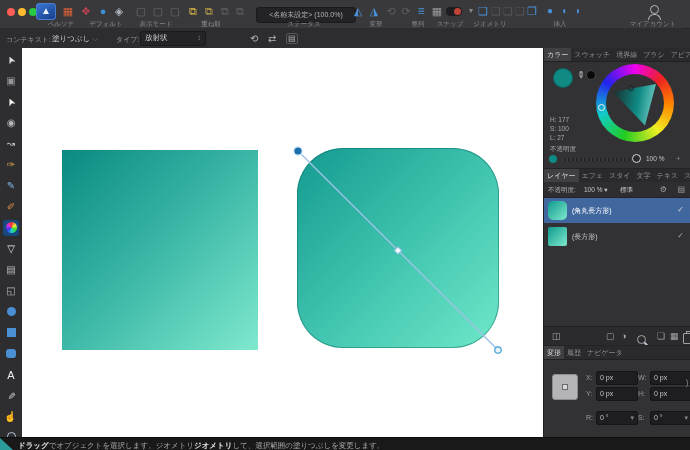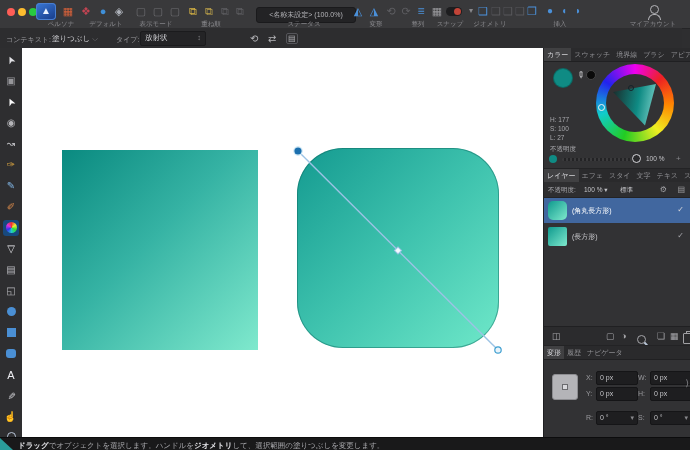--- a/index.html
+++ b/index.html
@@ -302,16 +302,16 @@
     <span class="abs" style="right:2px;top:32px;color:#88888c;font-size:9px">⟩</span>
     <span class="abs fieldlabel" style="left:42px;top:68px">R:</span>
     <div class="abs fieldbox" style="left:52px;top:65px;width:34px"><span>0 °</span><span style="float:right;color:#88888c">▾</span></div>
     <span class="abs fieldlabel" style="left:94px;top:68px">S:</span>
     <div class="abs fieldbox" style="left:106px;top:65px;width:34px"><span>0 °</span><span style="float:right;color:#88888c">▾</span></div>
   </div>
 </div>
 
 <div id="statusbar" class="abs">
   <div class="txt">
-    <b>ドラッグ</b><span>でオブジェクトを選択します。ハンドルを</span><b>ジオメトリ</b><span>して、選択範囲の塗りつぶしを変更します。</span>
+    <b>ドラッグ</b><span>でオブジェクトを選択します。ジオメトリ</span><b>ジオメトリ</b><span>して、選択範囲の塗りつぶしを変更します。</span>
   </div>
 </div>
 <div id="corner-tri" class="abs"></div>
 
 </body></html>

